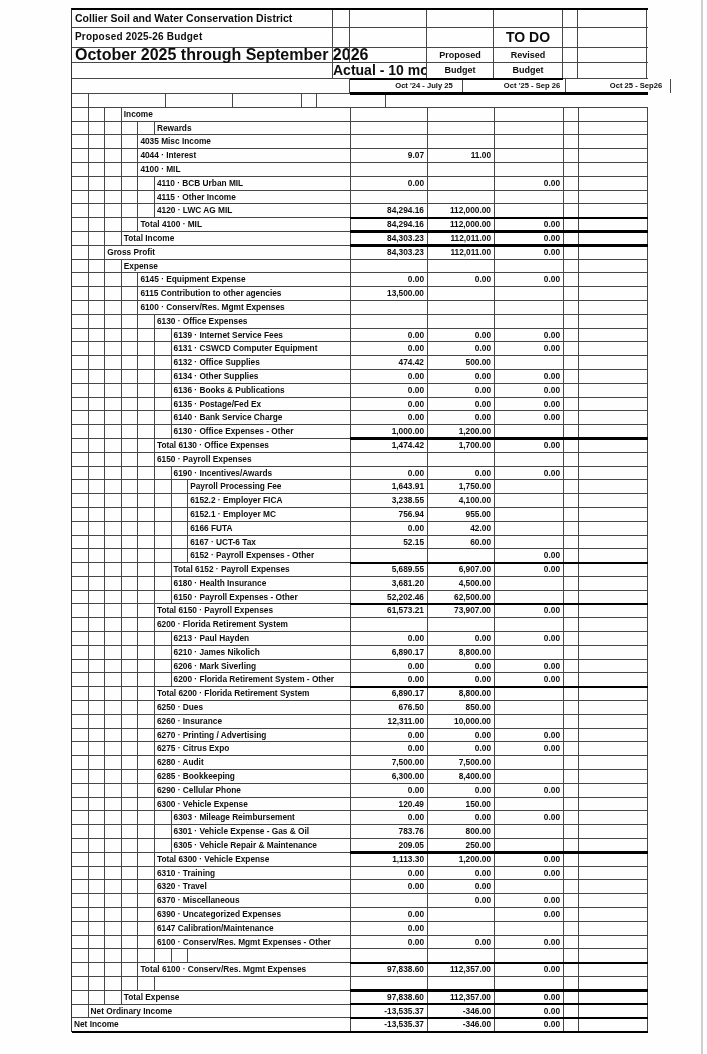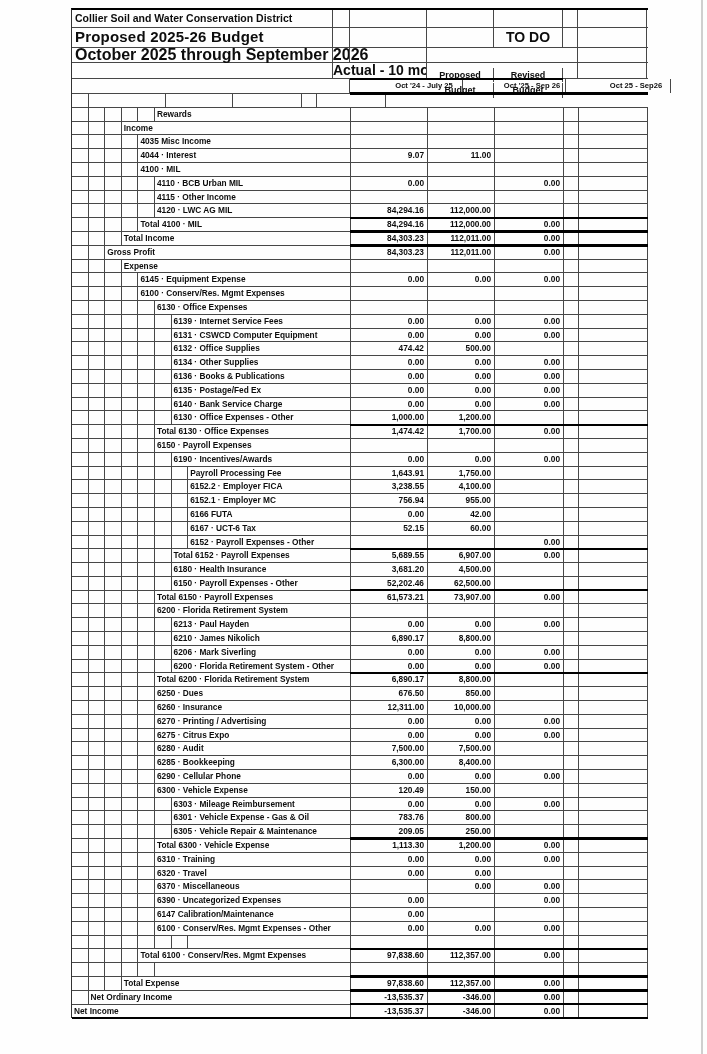--- a/index.html
+++ b/index.html
@@ -19,23 +19,23 @@
   .lbl{flex:1 1 auto;font-size:8.3px;line-height:13px;padding-left:2px;white-space:nowrap;overflow:visible;}
   .n1{width:77px;} .n2{width:67px;} .n3{width:69px;} .s1{width:15px;} .s2{width:69px;}
   .num{font-size:8.3px;line-height:13px;text-align:right;padding-right:3px;white-space:nowrap;}
   .tline{position:absolute;left:278px;right:0;top:-1.6px;height:2.4px;background:#000;z-index:3;}
   .dblline{position:absolute;left:0;right:0;bottom:-2px;height:2.6px;background:#000;z-index:3;}
   
   .h1{height:18px;} .h2{height:20px;} .h3{height:15px;} .h4{height:16px;} .h5{height:15px;gap:36px;}
   .tcell{width:261px;padding-left:3px;white-space:nowrap;overflow:visible;}
   .gap{width:17px;}
   .org{font-size:10.5px;line-height:17px;}
-  .bigtitle{font-size:15px;line-height:18px;letter-spacing:.2px;}
+  .bigtitle{font-size:10px;line-height:18px;letter-spacing:.2px;}
   .period{font-size:16px;line-height:14px;}
-  .chead{font-size:9px;line-height:14px;text-align:center;margin-top:20px;}
+  .chead{font-size:9px;line-height:14px;text-align:center;}
   .todo{font-size:14px;line-height:19px;text-align:center;}
   .pre4{width:261px;}
   .actualh{width:94px;font-size:14px;line-height:15px;text-align:center;white-space:nowrap;overflow:hidden;}
   .pre5{width:278px;}
   .oct{font-size:7.6px;line-height:14px;text-align:center;white-space:nowrap;overflow:hidden;}
   .h5 .tl-top{position:absolute;left:278px;width:213px;top:-1.4px;height:2.4px;background:#000;z-index:3;}
   .h5 .tl-bot{position:absolute;left:278px;right:0;bottom:-1.8px;height:2.6px;background:#000;z-index:3;}
 </style>
 </head>
 <body>
@@ -99,34 +99,34 @@
           <div class="c n1 num"></div>
           <div class="c n2 num"></div>
           <div class="c n3 num"></div>
           <div class="c s1"></div>
           <div class="c s2"></div>
         </div>
         <div class="row">
           <div class="c ind"></div>
           <div class="c ind"></div>
           <div class="c ind"></div>
+          <div class="c lbl">Income</div>
+          <div class="c n1 num"></div>
+          <div class="c n2 num"></div>
+          <div class="c n3 num"></div>
+          <div class="c s1"></div>
+          <div class="c s2"></div>
+        </div>
+        <div class="row">
+          <div class="c ind"></div>
+          <div class="c ind"></div>
+          <div class="c ind"></div>
           <div class="c ind"></div>
           <div class="c ind"></div>
           <div class="c lbl">Rewards</div>
-          <div class="c n1 num"></div>
-          <div class="c n2 num"></div>
-          <div class="c n3 num"></div>
-          <div class="c s1"></div>
-          <div class="c s2"></div>
-        </div>
-        <div class="row">
-          <div class="c ind"></div>
-          <div class="c ind"></div>
-          <div class="c ind"></div>
-          <div class="c lbl">Income</div>
           <div class="c n1 num"></div>
           <div class="c n2 num"></div>
           <div class="c n3 num"></div>
           <div class="c s1"></div>
           <div class="c s2"></div>
         </div>
         <div class="row">
           <div class="c ind"></div>
           <div class="c ind"></div>
           <div class="c ind"></div>
@@ -250,20 +250,32 @@
         </div>
         <div class="row">
           <div class="c ind"></div>
           <div class="c ind"></div>
           <div class="c ind"></div>
           <div class="c ind"></div>
           <div class="c lbl">6145 · Equipment Expense</div>
           <div class="c n1 num">0.00</div>
           <div class="c n2 num">0.00</div>
           <div class="c n3 num">0.00</div>
+          <div class="c s1"></div>
+          <div class="c s2"></div>
+        </div>
+        <div class="row">
+          <div class="c ind"></div>
+          <div class="c ind"></div>
+          <div class="c ind"></div>
+          <div class="c ind"></div>
+          <div class="c lbl">6115 Contribution to other agencies</div>
+          <div class="c n1 num">13,500.00</div>
+          <div class="c n2 num"></div>
+          <div class="c n3 num"></div>
           <div class="c s1"></div>
           <div class="c s2"></div>
         </div>
         <div class="row">
           <div class="c ind"></div>
           <div class="c ind"></div>
           <div class="c ind"></div>
           <div class="c ind"></div>
           <div class="c lbl">6100 · Conserv/Res. Mgmt Expenses</div>
           <div class="c n1 num"></div>

